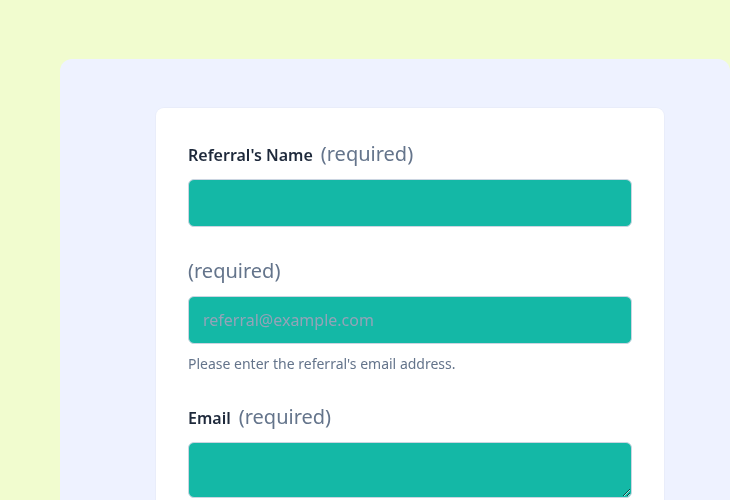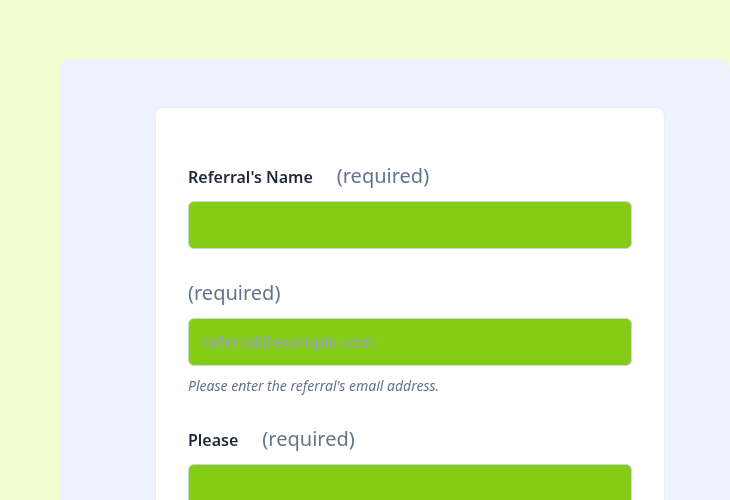--- a/index.html
+++ b/index.html
@@ -24,54 +24,52 @@
     border-radius: 8px;
     width: 508px;
     padding: 32px 32px 32px 32px;
     box-shadow: 0 0 0 1px rgba(0,0,0,0.02);
   }
   .field { margin-bottom: 30px; }
   .field:last-child { margin-bottom: 0; }
   .label-row {
     display: flex;
     align-items: baseline;
-    gap: 24px;
+    gap: 8px;
     margin-bottom: 12px;
-    margin-top: 22px;
   }
   .label {
     font-size: 16px;
     font-weight: 600;
     color: #1e293b;
   }
   .required {
     font-size: 20px;
     font-weight: 400;
     color: #64748b;
   }
   .text-input, .textarea-input {
     width: 100%;
     border: 1px solid #cbd5e1;
     border-radius: 6px;
     padding: 12px 14px;
     font-size: 16px;
     color: #1e293b;
-    background: #84cc16;
+    background: #14b8a6;
     outline: none;
     font-family: inherit;
   }
   .text-input { height: 48px; }
   .text-input::placeholder, .textarea-input::placeholder {
     color: #94a3b8;
   }
   .help-text {
     font-size: 14px;
     color: #64748b;
     margin-top: 10px;
-    font-style: italic;
   }
   .textarea-input {
     height: 56px;
     resize: vertical;
   }
 </style>
 </head>
 <body>
 
 <div class="page-container">
@@ -88,21 +86,21 @@
     <div class="field">
       <div class="label-row">
         <span class="required">(required)</span>
       </div>
       <input type="email" class="text-input" placeholder="referral@example.com" style="">
       <div class="help-text">Please enter the referral's email address.</div>
     </div>
 
     <div class="field">
       <div class="label-row">
-        <span class="label">Please</span>
+        <span class="label">Email</span>
         <span class="required">(required)</span>
       </div>
       <textarea class="textarea-input" style=""></textarea>
       <div class="help-text">Briefly describe why you are referring this person.</div>
     </div>
 
   </div>
 </div>
 
 </body></html>

